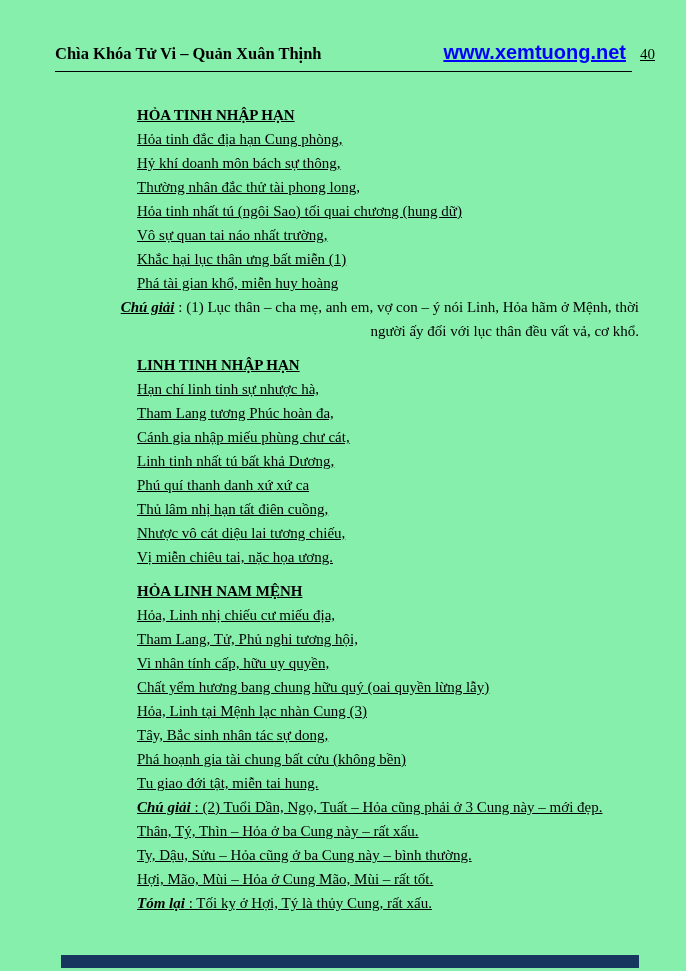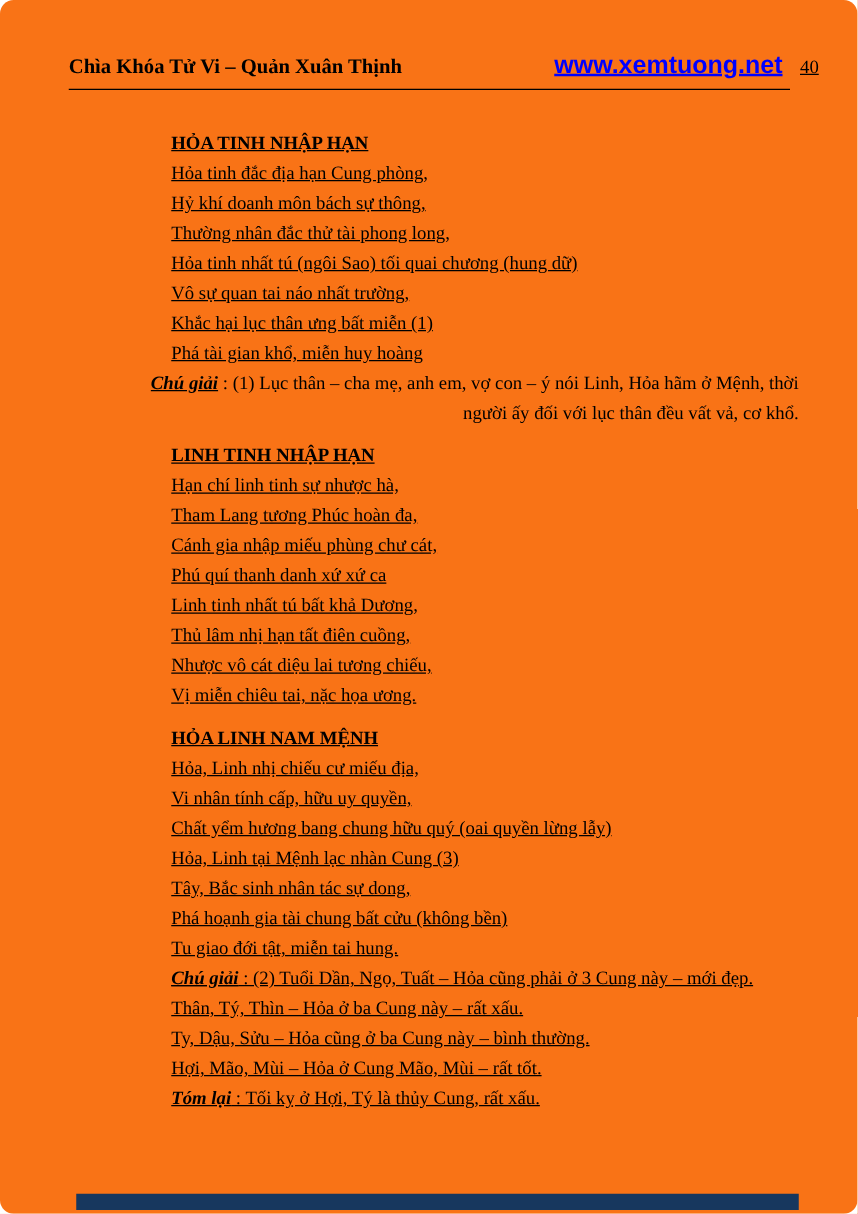--- a/index.html
+++ b/index.html
@@ -1,24 +1,23 @@
 <!DOCTYPE html>
 <html><head>
 <meta charset="utf-8">
 <style>
   html, body { margin: 0; padding: 0; background: #ffffff; }
   .page {
     position: relative;
     width: 686px;
     height: 971px;
-    background: #f97316;
+    background: #86efac;
     font-family: "Liberation Serif", serif;
     color: #000000;
     overflow: hidden;
-    border-radius: 11px;
   }
   .header {
     position: absolute;
     top: 41px;
     left: 55px;
     width: 600px;
     display: flex;
     align-items: baseline;
     justify-content: space-between;
   }
@@ -112,29 +111,30 @@
         <div class="line">Vô sự quan tai náo nhất trường,</div>
         <div class="line">Khắc hại lục thân ưng bất miễn (1)</div>
         <div class="line">Phá tài gian khổ, miễn huy hoàng</div>
         <div class="para"><span class="note-label underline">Chú giải</span> : (1) Lục thân – cha mẹ, anh em, vợ con – ý nói Linh, Hỏa hãm ở Mệnh, thời người ấy đối với lục thân đều vất vả, cơ khổ.</div>
       </div>
       <div class="section">
         <div class="line heading-line">LINH TINH NHẬP HẠN</div>
         <div class="line">Hạn chí linh tinh sự nhược hà,</div>
         <div class="line">Tham Lang tương Phúc hoàn đa,</div>
         <div class="line">Cánh gia nhập miếu phùng chư cát,</div>
+        <div class="line">Linh tinh nhất tú bất khả Dương,</div>
         <div class="line">Phú quí thanh danh xứ xứ ca</div>
-        <div class="line">Linh tinh nhất tú bất khả Dương,</div>
         <div class="line">Thủ lâm nhị hạn tất điên cuồng,</div>
         <div class="line">Nhược vô cát diệu lai tương chiếu,</div>
         <div class="line">Vị miễn chiêu tai, nặc họa ương.</div>
       </div>
       <div class="section">
         <div class="line heading-line">HỎA LINH NAM MỆNH</div>
         <div class="line">Hỏa, Linh nhị chiếu cư miếu địa,</div>
+        <div class="line">Tham Lang, Tử, Phủ nghi tương hội,</div>
         <div class="line">Vi nhân tính cấp, hữu uy quyền,</div>
         <div class="line">Chất yểm hương bang chung hữu quý (oai quyền lừng lẫy)</div>
         <div class="line">Hỏa, Linh tại Mệnh lạc nhàn Cung (3)</div>
         <div class="line">Tây, Bắc sinh nhân tác sự dong,</div>
         <div class="line">Phá hoạnh gia tài chung bất cửu (không bền)</div>
         <div class="line">Tu giao đới tật, miễn tai hung.</div>
         <div class="line"><span class="note-label underline">Chú giải</span> : (2) Tuổi Dần, Ngọ, Tuất – Hỏa cũng phải ở 3 Cung này – mới đẹp.</div>
         <div class="line">Thân, Tý, Thìn – Hỏa ở ba Cung này – rất xấu.</div>
         <div class="line">Ty, Dậu, Sửu – Hỏa cũng ở ba Cung này – bình thường.</div>
         <div class="line">Hợi, Mão, Mùi – Hỏa ở Cung Mão, Mùi – rất tốt.</div>

